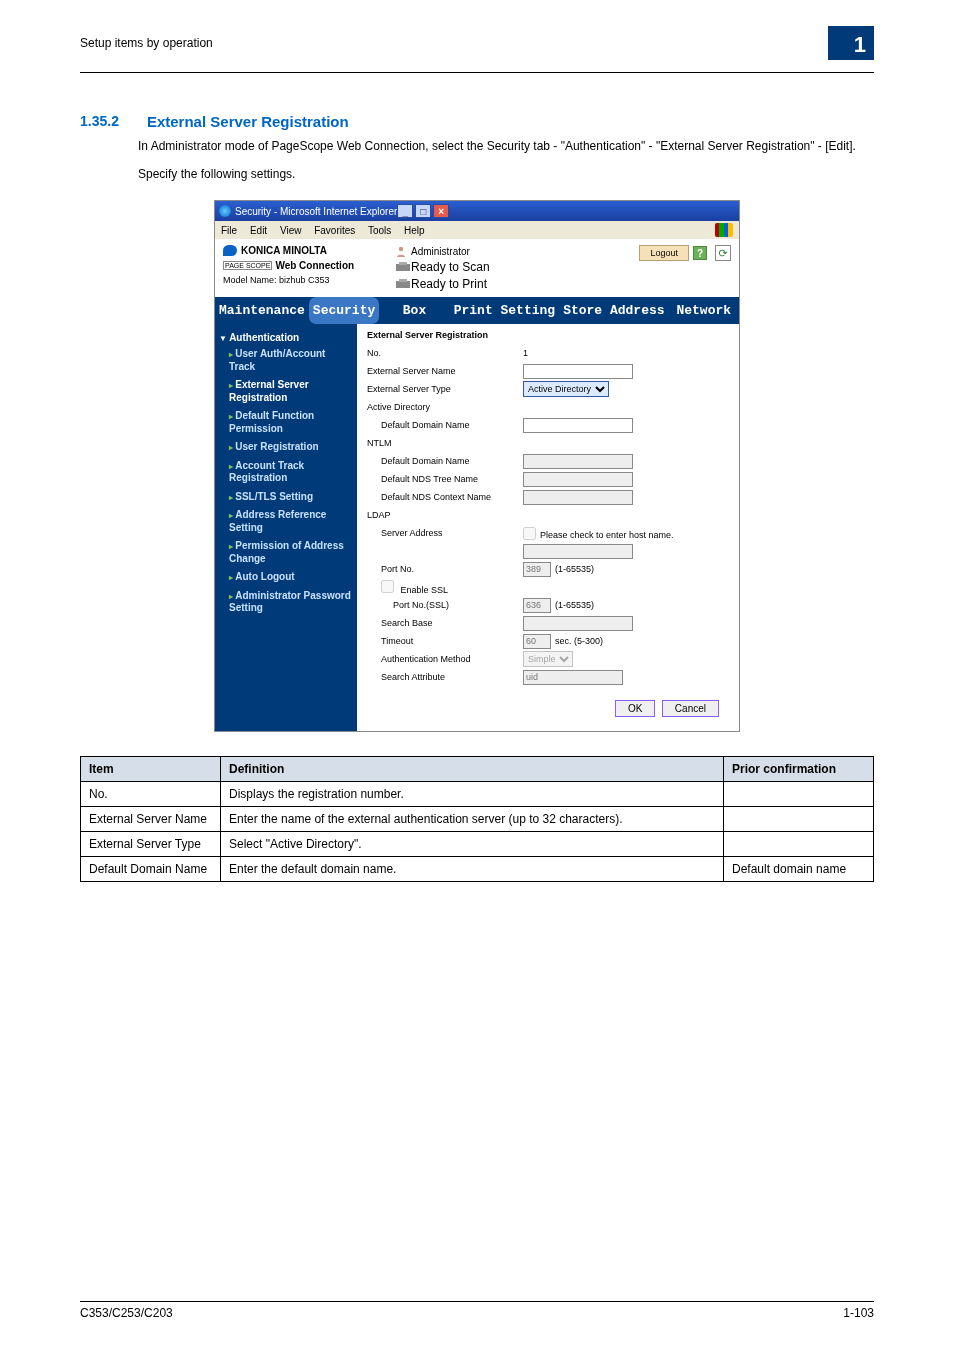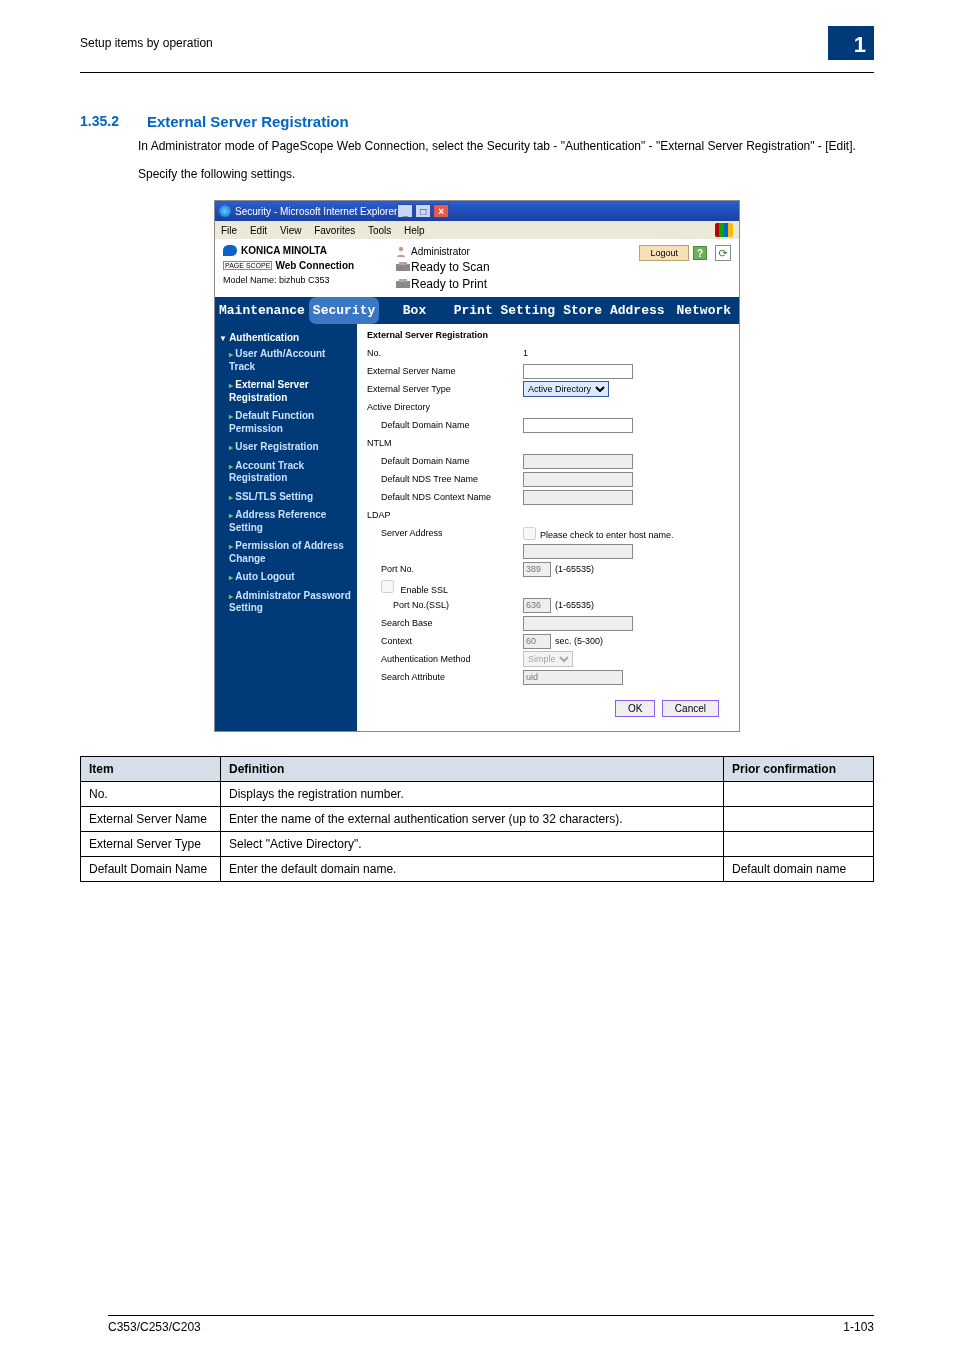--- a/index.html
+++ b/index.html
@@ -72,21 +72,21 @@
   .hint{font-size:9px;color:#000;margin-left:4px;}
   .btn-row{text-align:right;margin-top:14px;padding-right:10px;}
   .btn{border:1px solid #8b5cf6;background:#efefef;padding:2px 12px;font-size:10px;margin-left:4px;}
 
   .def-table{width:100%;border-collapse:collapse;margin-top:24px;font-size:12px;}
   .def-table th,.def-table td{border:1px solid #000;padding:5px 8px;text-align:left;vertical-align:top;}
   .def-table thead th{background:#d6dfe9;font-weight:bold;}
   .def-table th.c1,.def-table td.c1{width:140px;}
   .def-table th.c3,.def-table td.c3{width:150px;}
 
-  .footer{position:absolute;left:80px;right:80px;bottom:16px;border-top:1px solid #000;display:flex;justify-content:space-between;padding-top:4px;font-size:12px;margin-left:28px;}
+  .footer{position:absolute;left:80px;right:80px;bottom:30px;border-top:1px solid #000;display:flex;justify-content:space-between;padding-top:4px;font-size:12px;}
 </style>
 </head>
 <body>
 
 <div class="page">
 
   <div class="topbar">
     <div class="breadcrumb">Setup items by operation</div>
     <div class="page-num-badge">
       <svg width="46" height="34">
@@ -269,21 +269,21 @@
             <div class="flabel ind2">Port No.(SSL)</div>
             <div class="fval"><input type="text" class="w40 dis" disabled="" value="636" style=""><span class="hint">(1-65535)</span></div>
           </div>
 
         <div class="frow">
             <div class="flabel ind1">Search Base</div>
             <div class="fval"><input type="text" class="w110 dis" disabled="" style=""></div>
           </div>
 
         <div class="frow">
-            <div class="flabel ind1">Context</div>
+            <div class="flabel ind1">Timeout</div>
             <div class="fval"><input type="text" class="w40 dis" disabled="" value="60" style=""><span class="hint">sec. (5-300)</span></div>
           </div>
 
         <div class="frow">
             <div class="flabel ind1">Authentication Method</div>
             <div class="fval"><select disabled="" style="background:#eee;border-color:#aaa;"><option>Simple</option></select></div>
           </div>
 
         <div class="frow">
             <div class="flabel ind1">Search Attribute</div>

